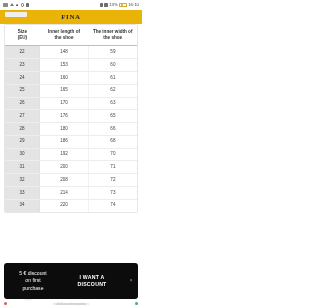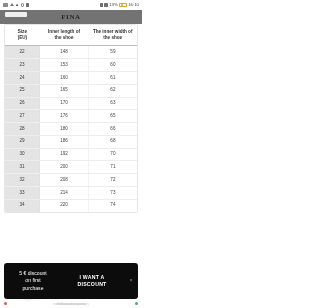--- a/index.html
+++ b/index.html
@@ -91,21 +91,21 @@
   .sb-text {
     font-size: 4.3px;
     color: #444;
     line-height: 1;
     white-space: nowrap;
   }
 
   
   .brandbar {
     height: 14px;
-    background: #737373;
+    background: #eab308;
     display: flex;
     align-items: center;
     justify-content: center;
     position: relative;
     text-align: right;
   }
   .brand {
     font-family: "Liberation Serif", serif;
     font-size: 7px;
     font-weight: bold;

